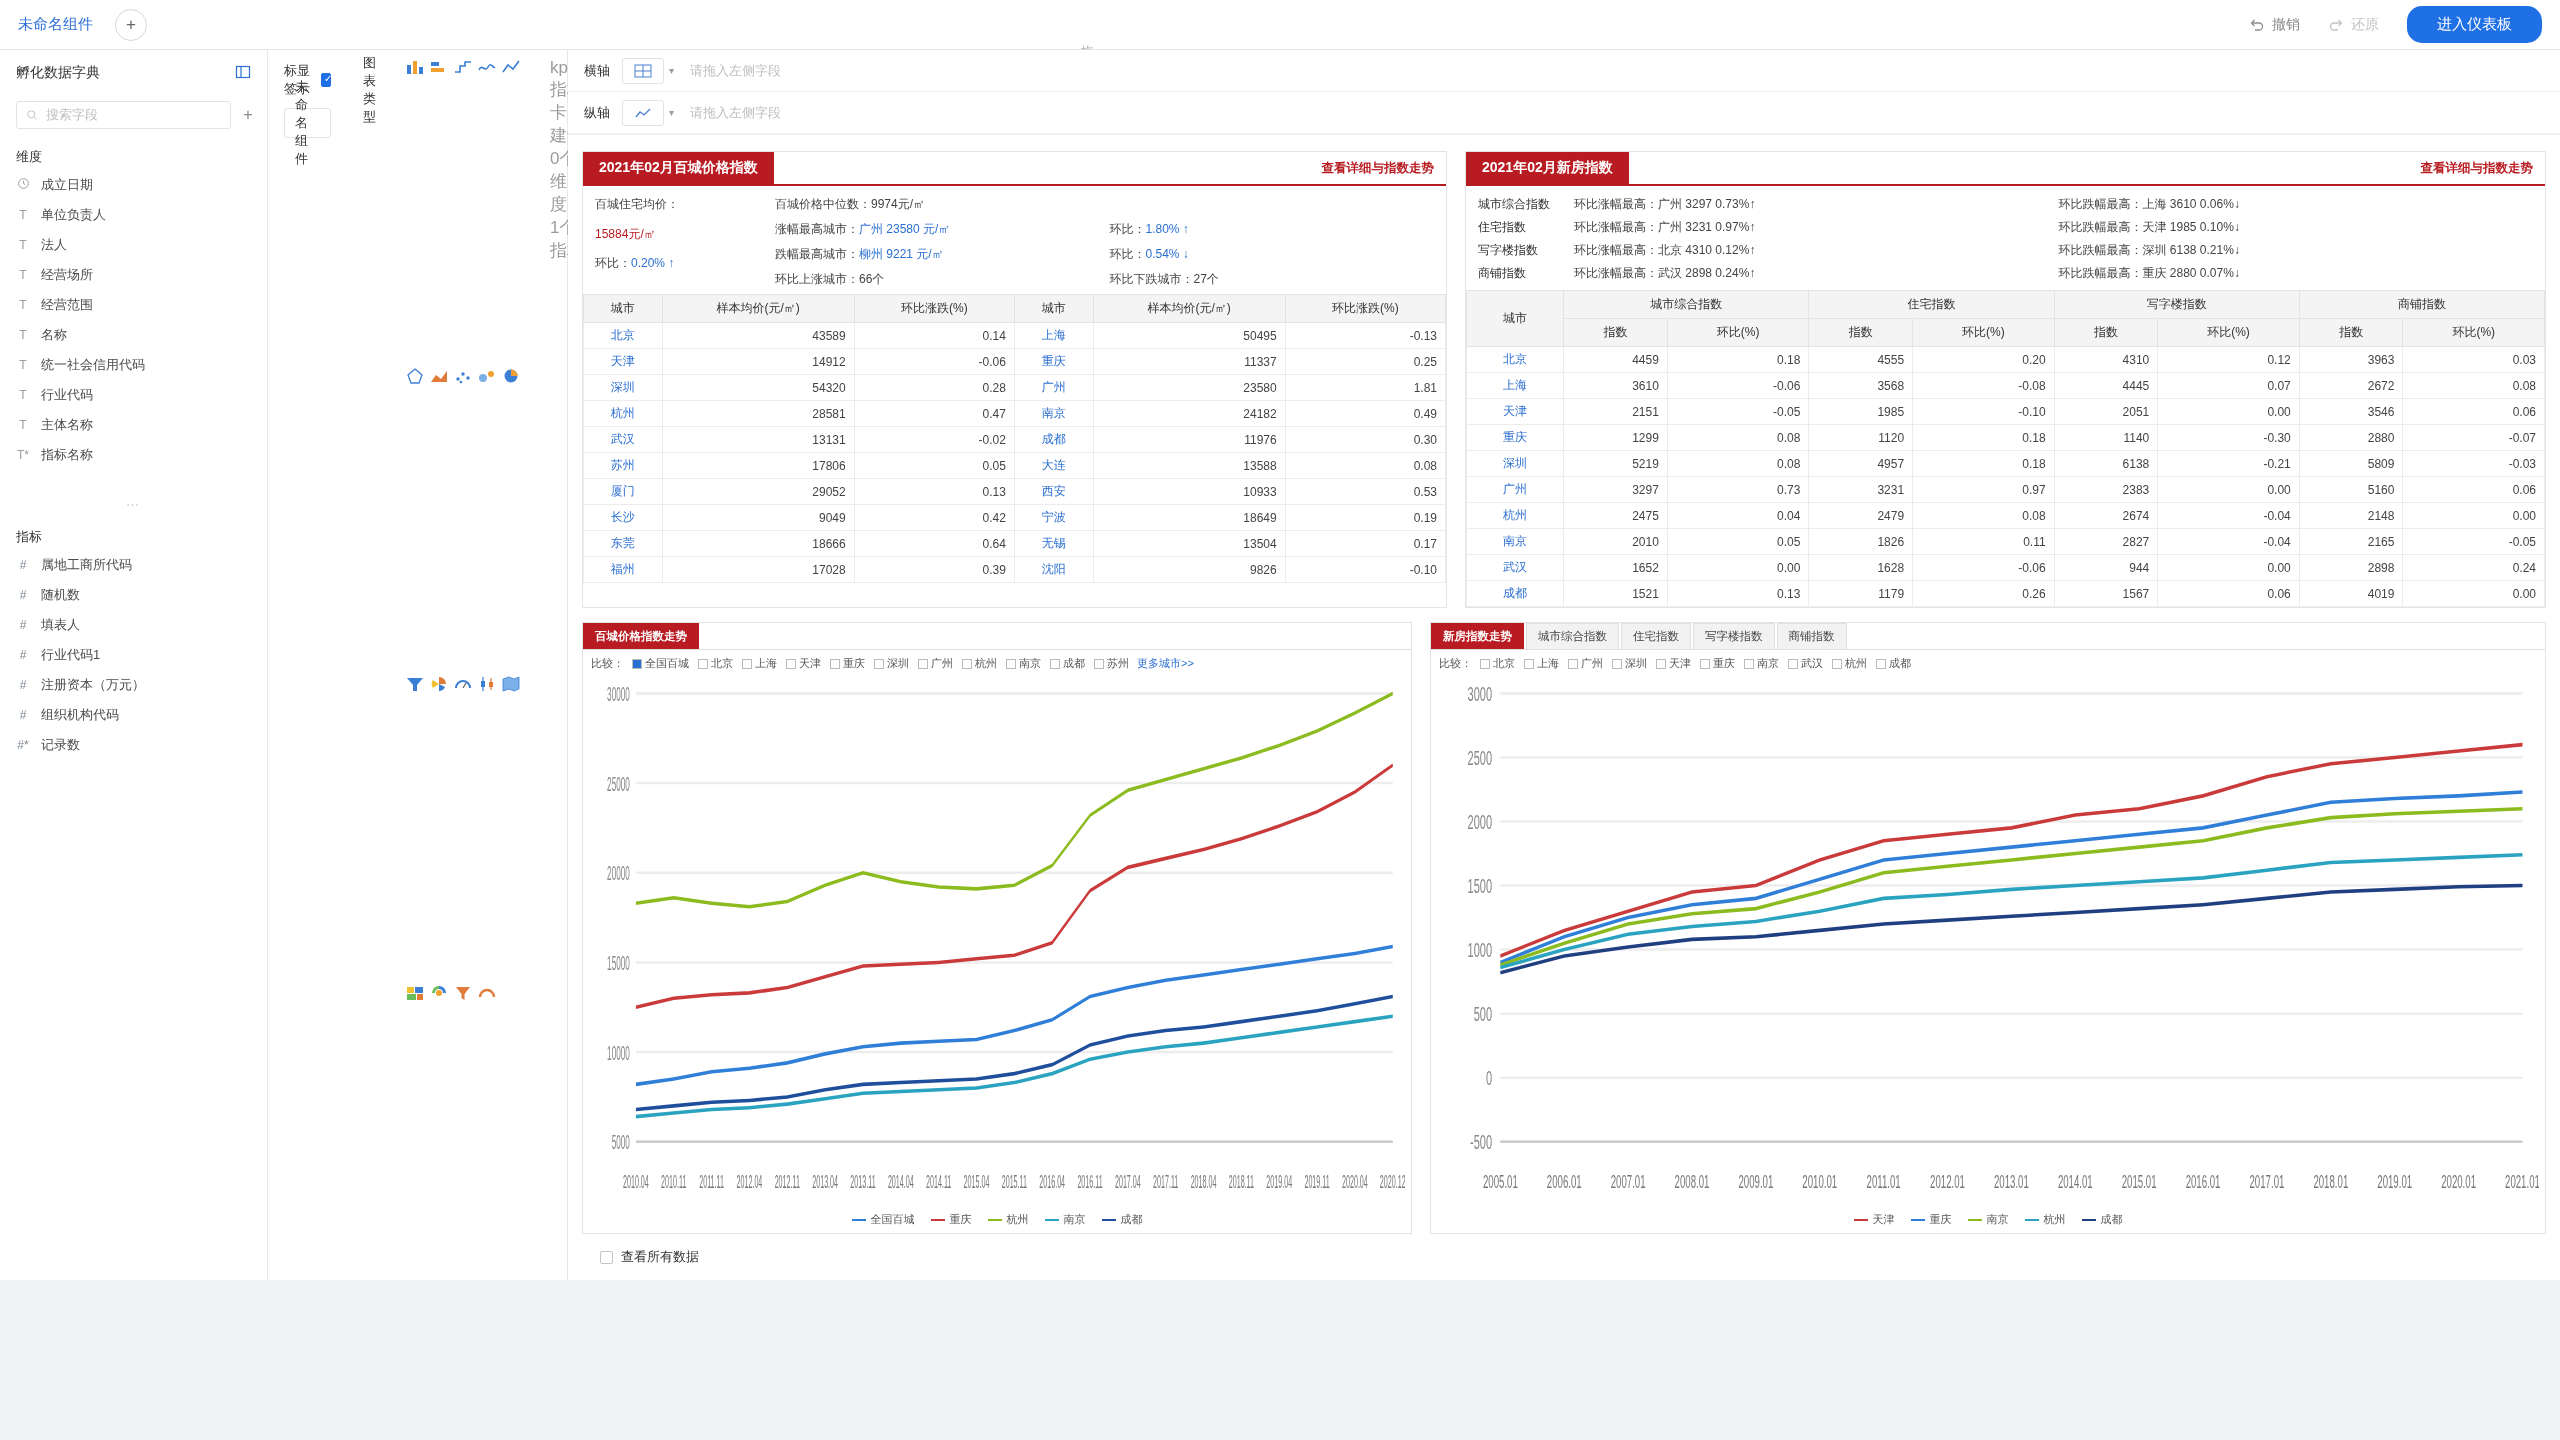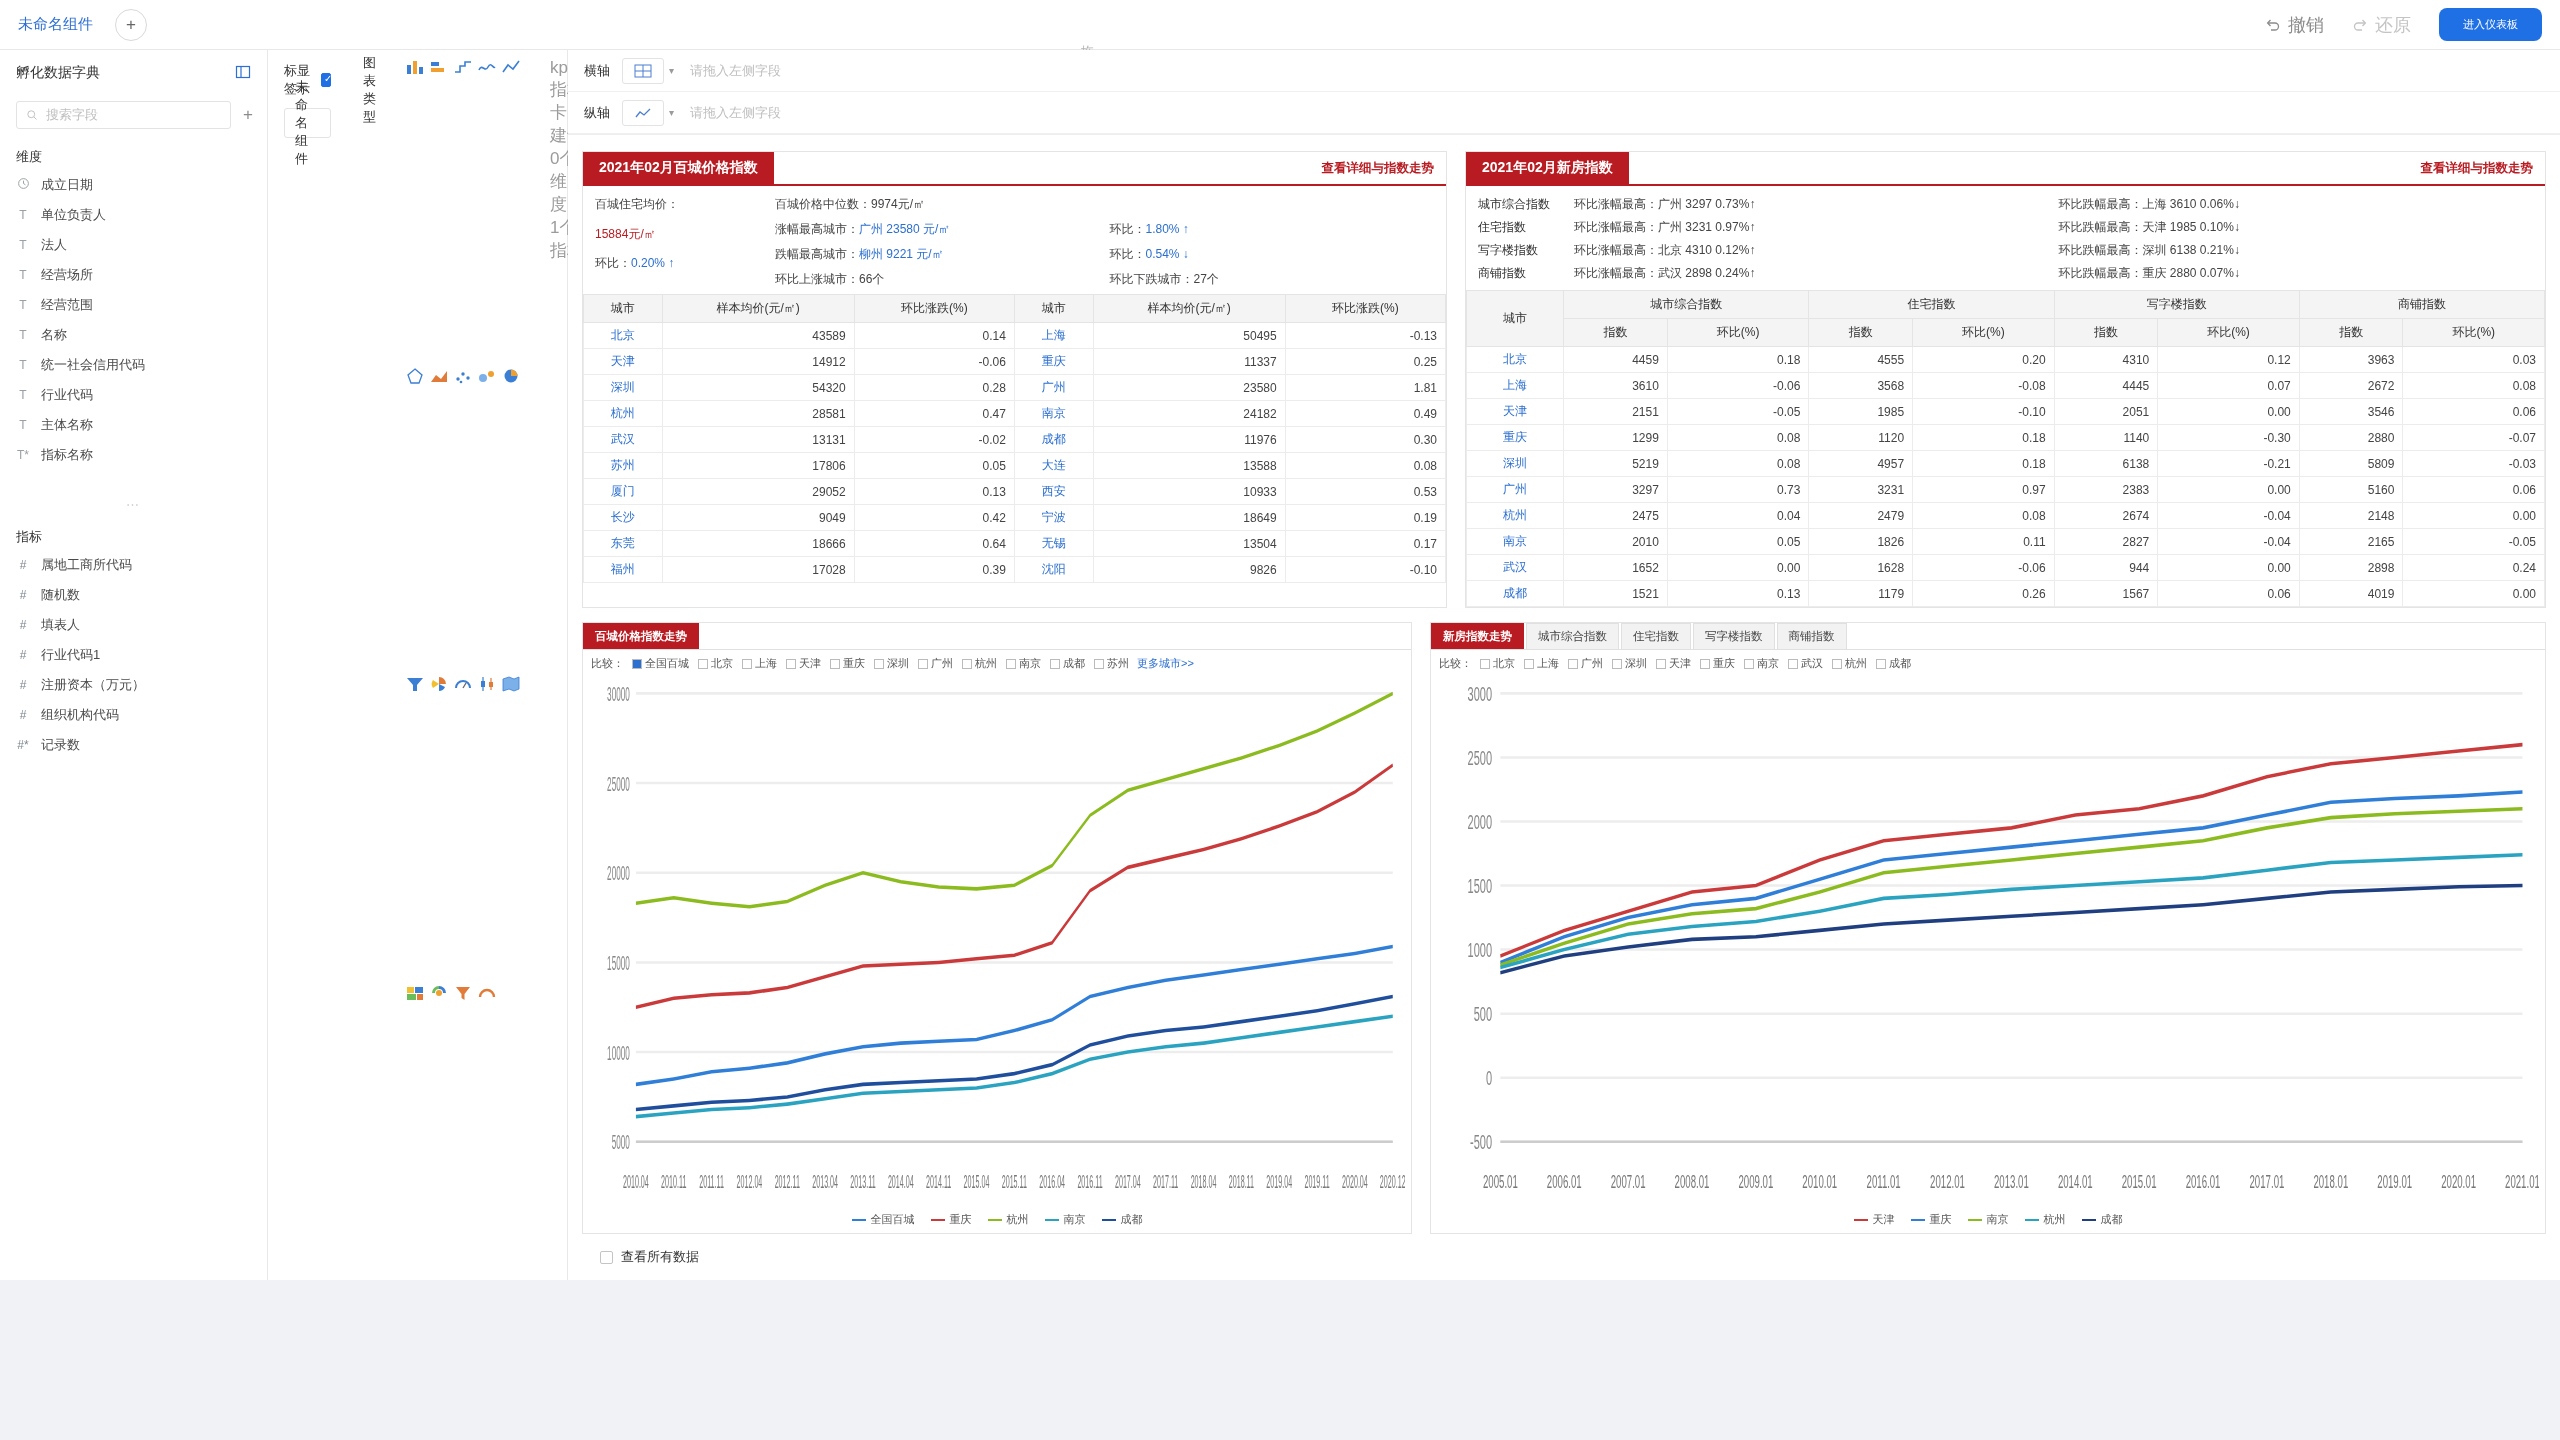--- a/index.html
+++ b/index.html
@@ -12,23 +12,23 @@
     color:#333;
     overflow:hidden;
   }
   .app { width:2560px; height:1280px; background:#fff; display:flex; flex-direction:column; }
 
   
   .topbar { height:50px; background:#fff; border-bottom:1px solid #e8e8e8; display:flex; align-items:center; padding:0 18px; }
   .comp-name { font-size:15px; color:#2d6fd4; }
   .add-circle { width:32px; height:32px; border-radius:50%; border:1px solid #d9d9d9; display:flex; align-items:center; justify-content:center; color:#666; font-size:17px; margin-left:22px; background:#fff; }
   .topbar-right { margin-left:auto; display:flex; align-items:center; gap:28px; }
-  .tb-action { display:flex; align-items:center; gap:7px; color:#8c8c8c; font-size:18px; }
+  .tb-action { display:flex; align-items:center; gap:7px; color:#8c8c8c; font-size:14px; }
   .tb-action.disabled { color:#c4c4c4; }
-  .enter-btn { background:#1f6fe5; color:#fff; border-radius:8px; padding:9px 24px; font-size:11px; }
+  .enter-btn { background:#1f6fe5; color:#fff; border-radius:15px; padding:9px 30px; font-size:15px; }
 
   .body-row { flex:1; display:flex; min-height:0; }
 
   
   .fieldpanel { width:268px; background:#fff; border-right:1px solid #e8e8e8; display:flex; flex-direction:column; }
   .fp-head { height:46px; display:flex; align-items:center; padding:0 16px; font-size:14px; }
   .fp-head .ttl { color:#333; }
   .fp-head .ic { margin-left:auto; color:#2d6fd4; font-size:15px; }
   .fp-search { display:flex; align-items:center; padding:0 14px 0 16px; height:38px; }
   .fp-search .box { flex:1; display:flex; align-items:center; gap:8px; border:1px solid #e3e3e3; border-radius:3px; height:28px; padding:0 9px; color:#bfbfbf; font-size:13px; }

